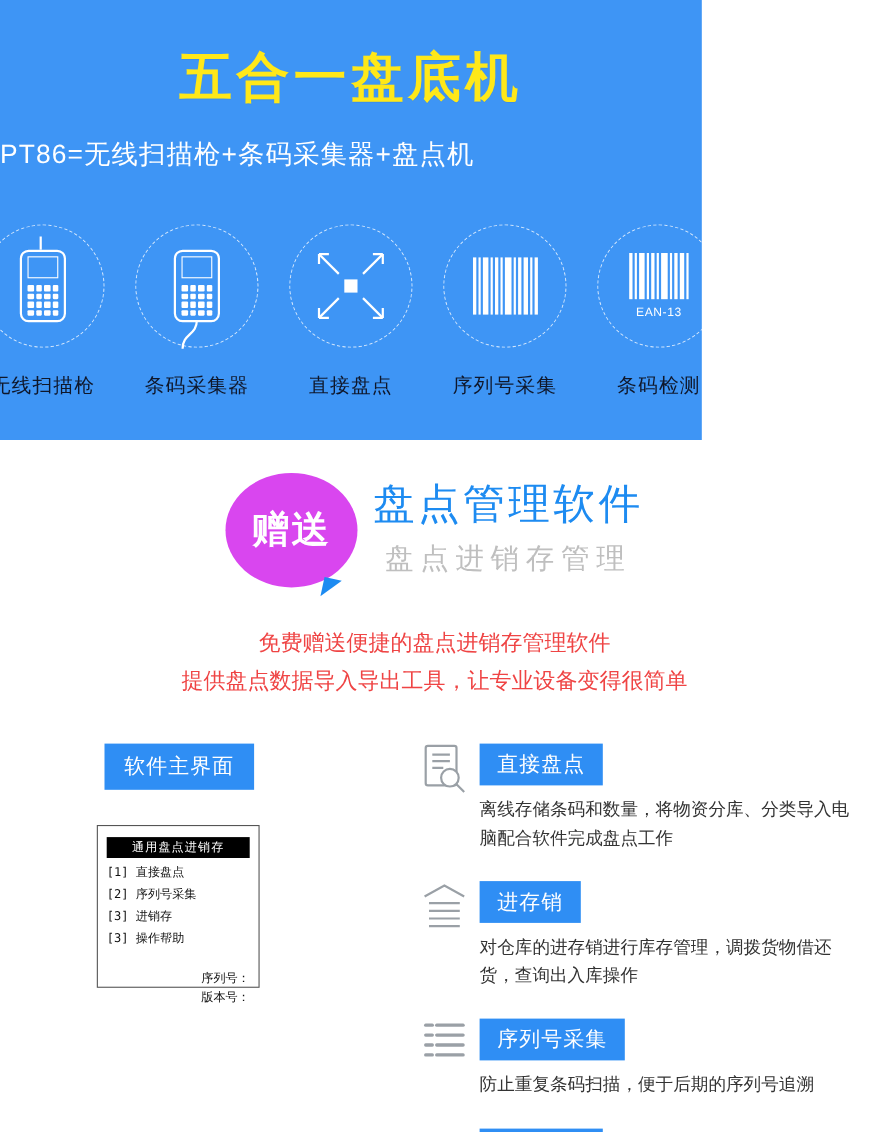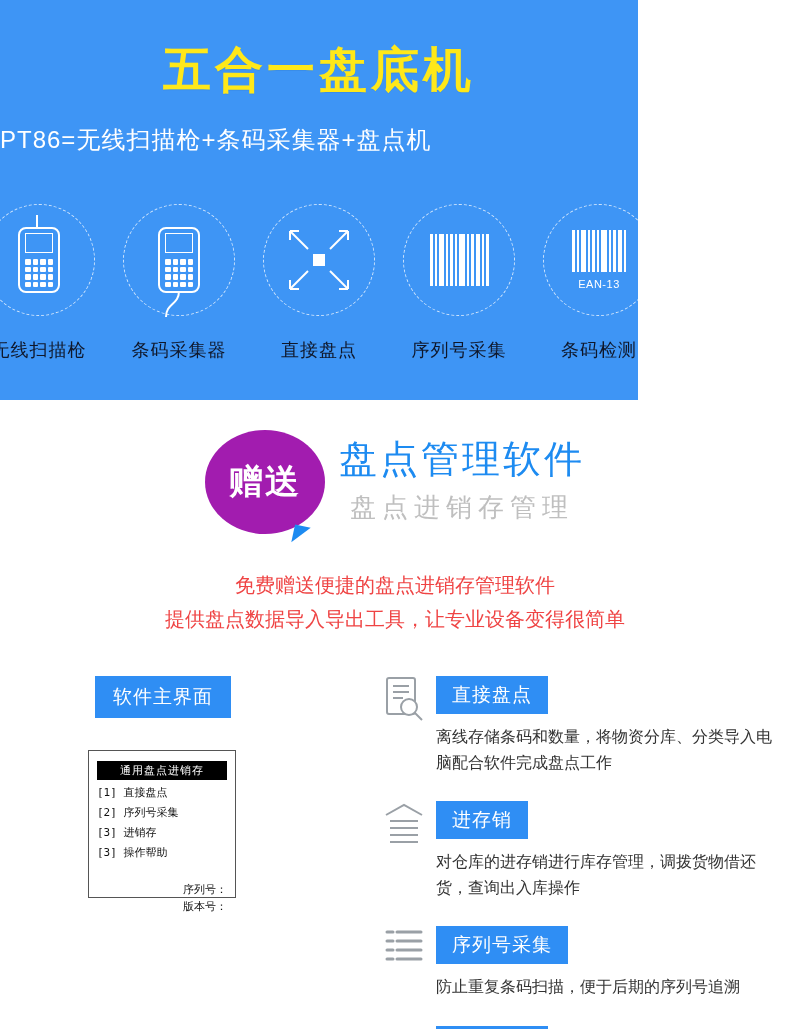--- a/index.html
+++ b/index.html
@@ -103,21 +103,21 @@
   .soft-head{
     display:flex;
     align-items:center;
     justify-content:center;
     gap:14px;
     height:120px;
   }
   .bubble{
     position:relative;
     width:120px;height:104px;
-    background:#a21caf;
+    background:#d946ef;
     border-radius:50%;
     display:flex;align-items:center;justify-content:center;
   }
   .bubble .tail{
     position:absolute;
     right:16px;bottom:-10px;
     width:0;height:0;
     border-left:16px solid #1d8bf1;
     border-bottom:18px solid transparent;
     transform:rotate(12deg);

